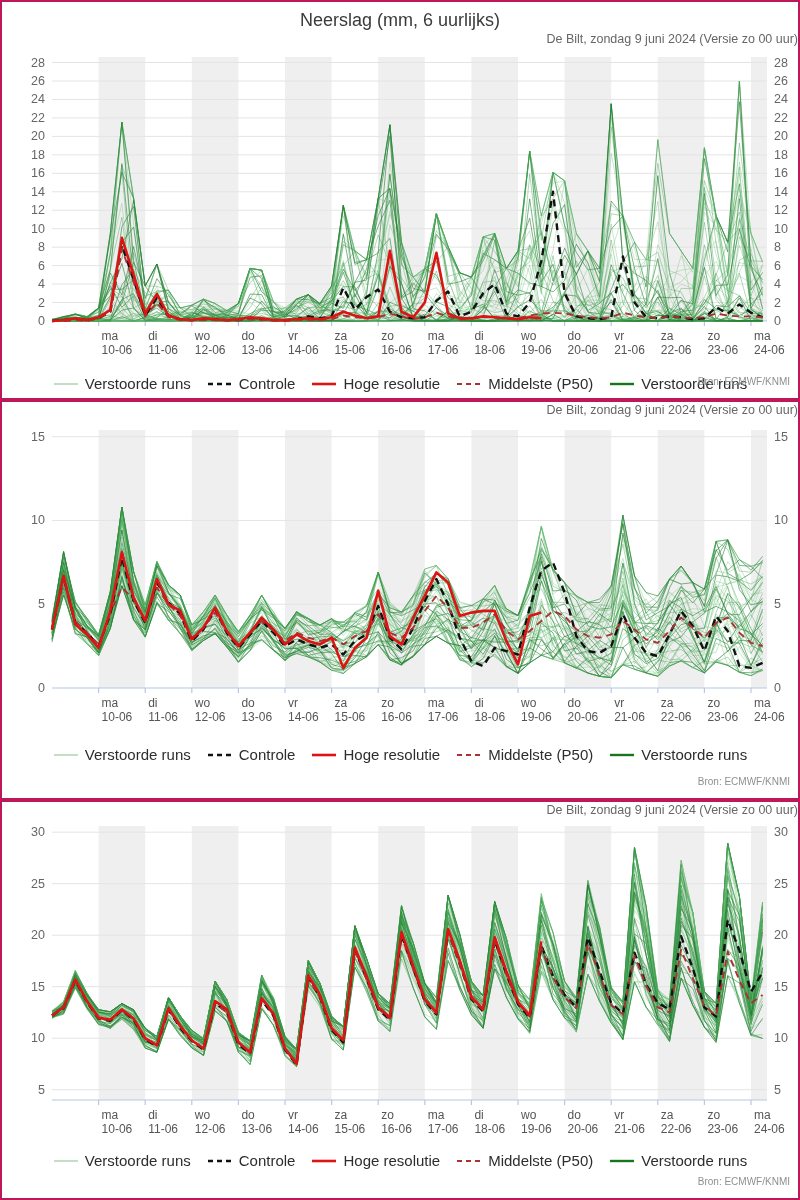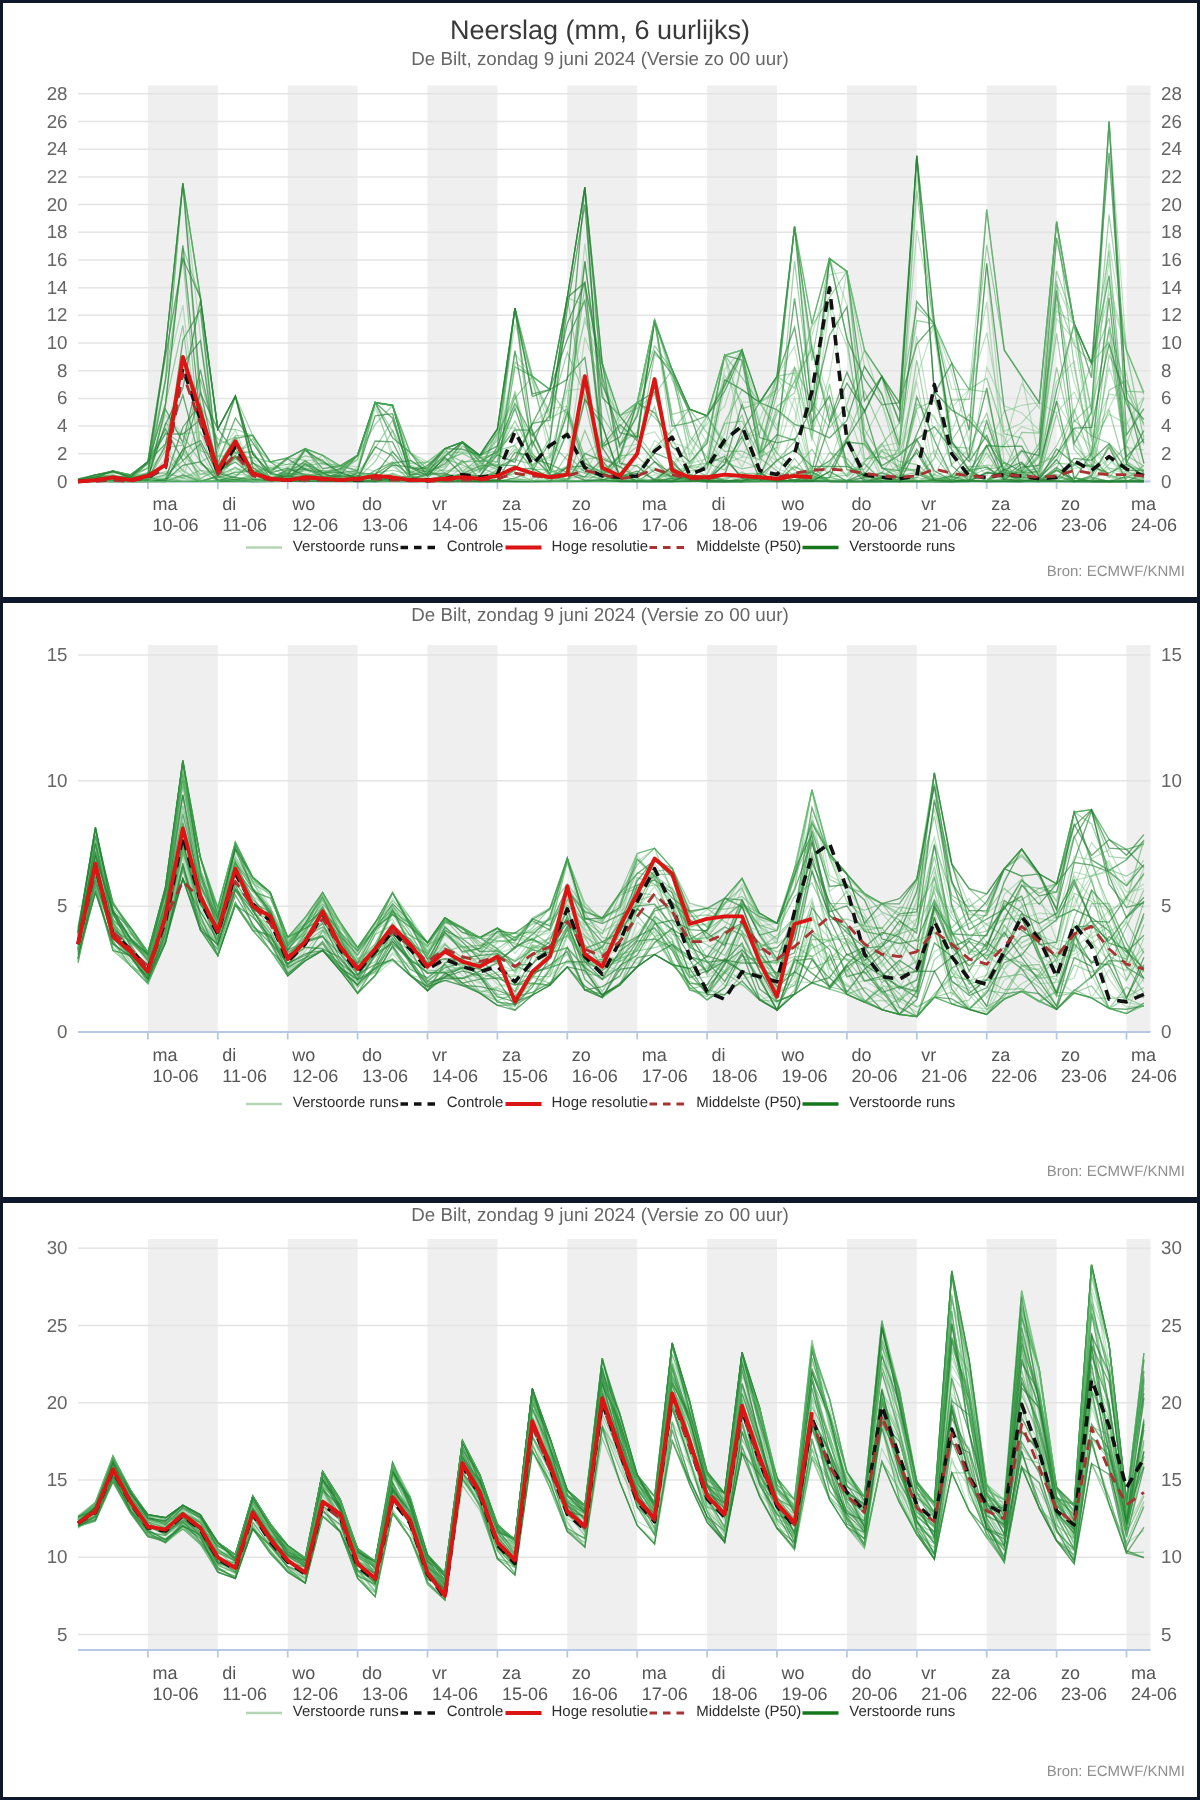--- a/index.html
+++ b/index.html
@@ -1,21 +1,21 @@
 <!DOCTYPE html>
 <html><head>
 <meta charset="utf-8">
 <style>
   html,body{margin:0;padding:0;background:#fff;}
   body{width:800px;font-family:"Liberation Sans",sans-serif;-webkit-font-smoothing:antialiased;}
-  .panel{position:relative;width:800px;height:400px;box-sizing:border-box;border:2px solid #0f172a;background:#fff;overflow:hidden;}
+  .panel{position:relative;width:800px;height:400px;box-sizing:border-box;border:2px solid #be185d;background:#fff;overflow:hidden;}
   .chart-title{text-align:center;font-size:18px;color:#3a3a3a;padding-top:7px;line-height:22px;}
-  .chart-subtitle{text-align:center;font-size:12.5px;color:#666;line-height:16px;}
+  .chart-subtitle{text-align:right;font-size:12.5px;color:#666;line-height:16px;}
   .chart-svg{display:block;margin-top:2px;}
-  .legend{display:flex;justify-content:center;align-items:center;gap:0;font-size:10px;color:#2d2d2d;margin-top:0px;}
+  .legend{display:flex;justify-content:center;align-items:center;gap:16px;font-size:15px;color:#2d2d2d;margin-top:16px;}
   .legend-item{display:flex;align-items:center;gap:6px;white-space:nowrap;}
   .bron{position:absolute;right:8px;bottom:11px;font-size:10px;color:#8f8f8f;}
 </style>
 </head>
 <body>
 
 <div class="panel">
   <div class="chart-title">Neerslag (mm, 6 uurlijks)</div>
   <div class="chart-subtitle">De Bilt, zondag 9 juni 2024 (Versie zo 00 uur)</div>
   <svg class="chart-svg" width="800" height="310" viewBox="0 0 800 310">

